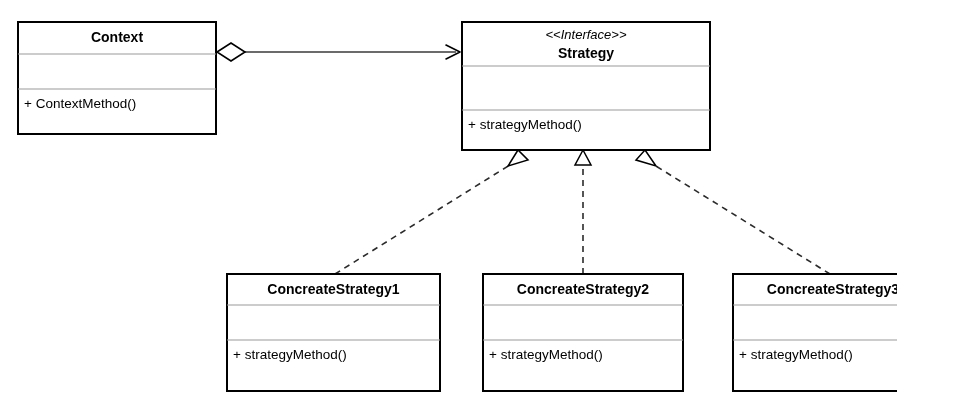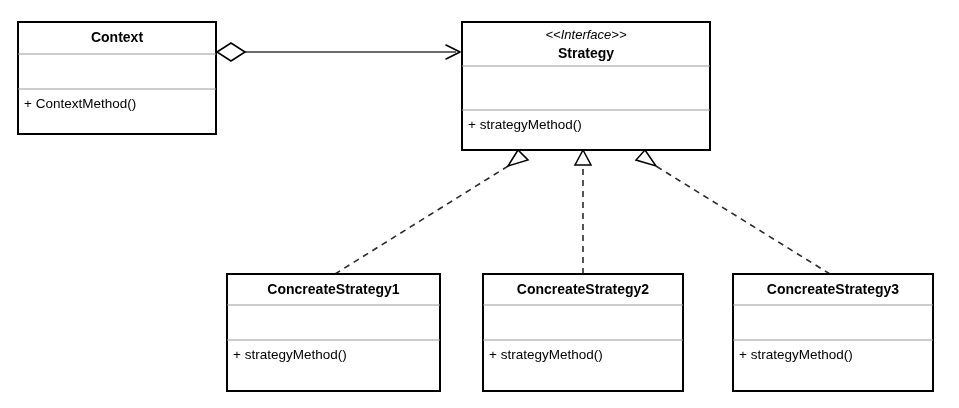--- a/index.html
+++ b/index.html
@@ -10,21 +10,20 @@
   }
   body {
     font-family: "Liberation Sans", sans-serif;
   }
   #diagram-canvas {
     position: relative;
     width: 897px;
     height: 408px;
     background: #ffffff;
     overflow: hidden;
-    padding-left: 42px;
   }
   svg.diagram-svg {
     position: absolute;
     top: 0;
     left: 0;
     width: 959px;
     height: 408px;
     display: block;
   }
   .class-box-frame {

